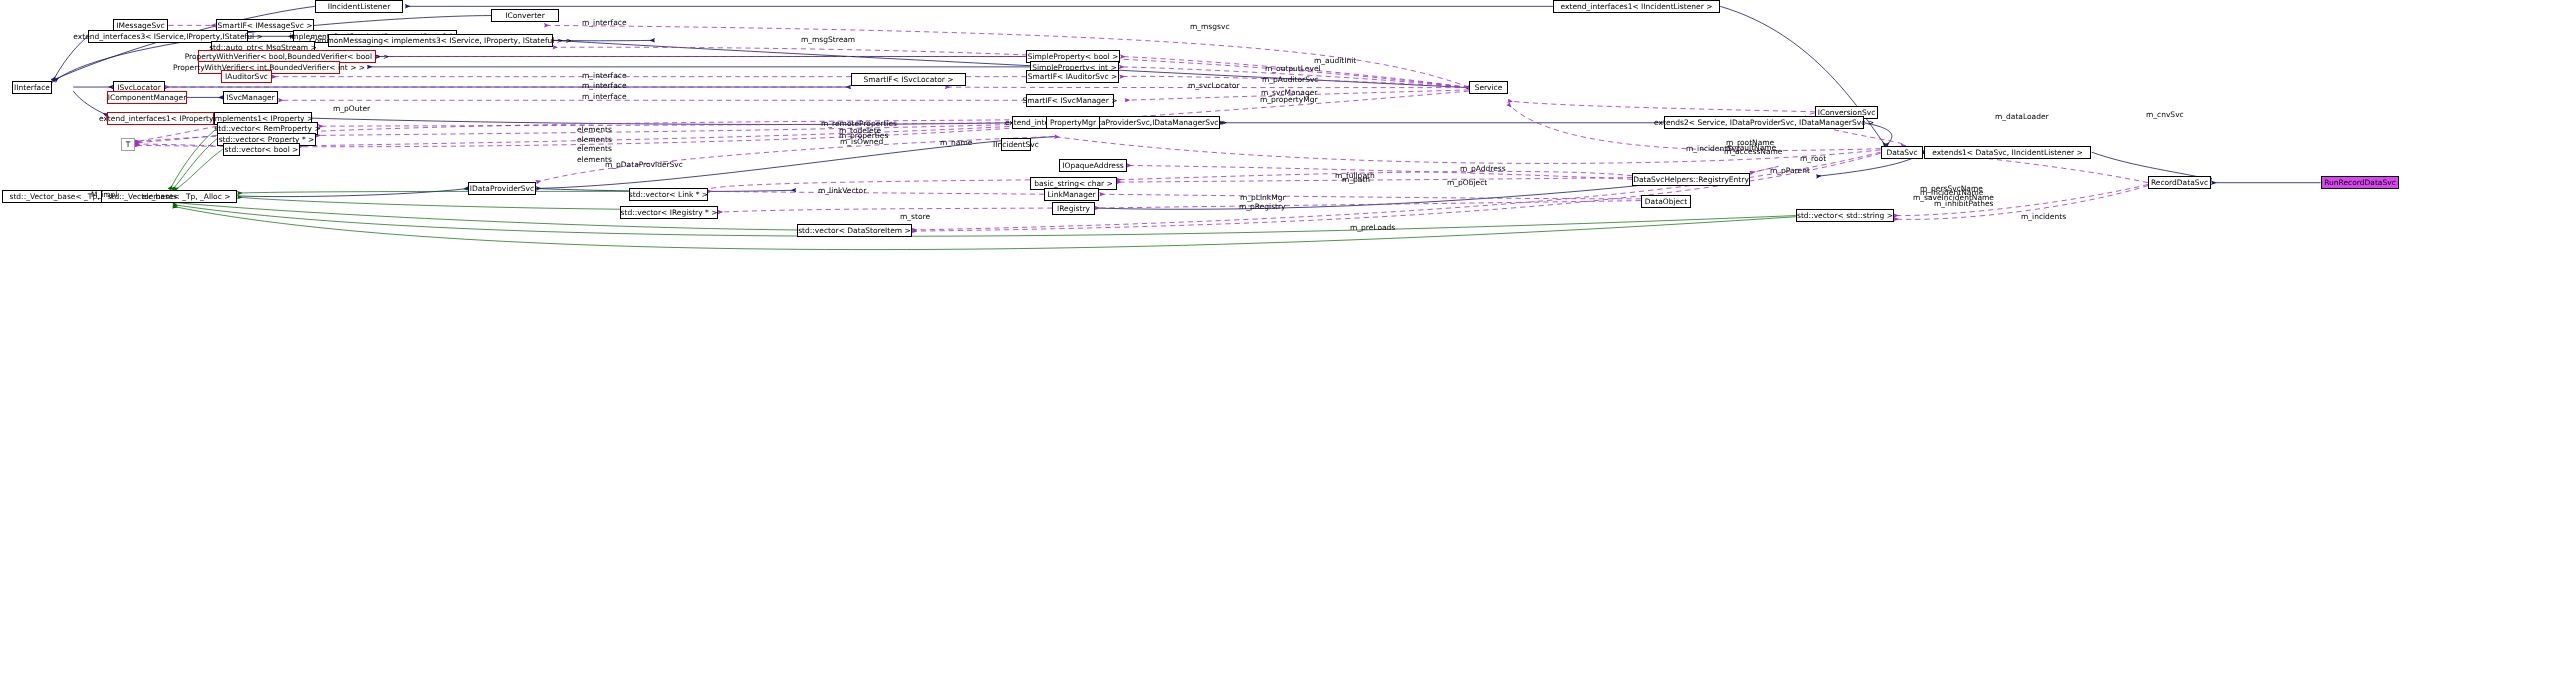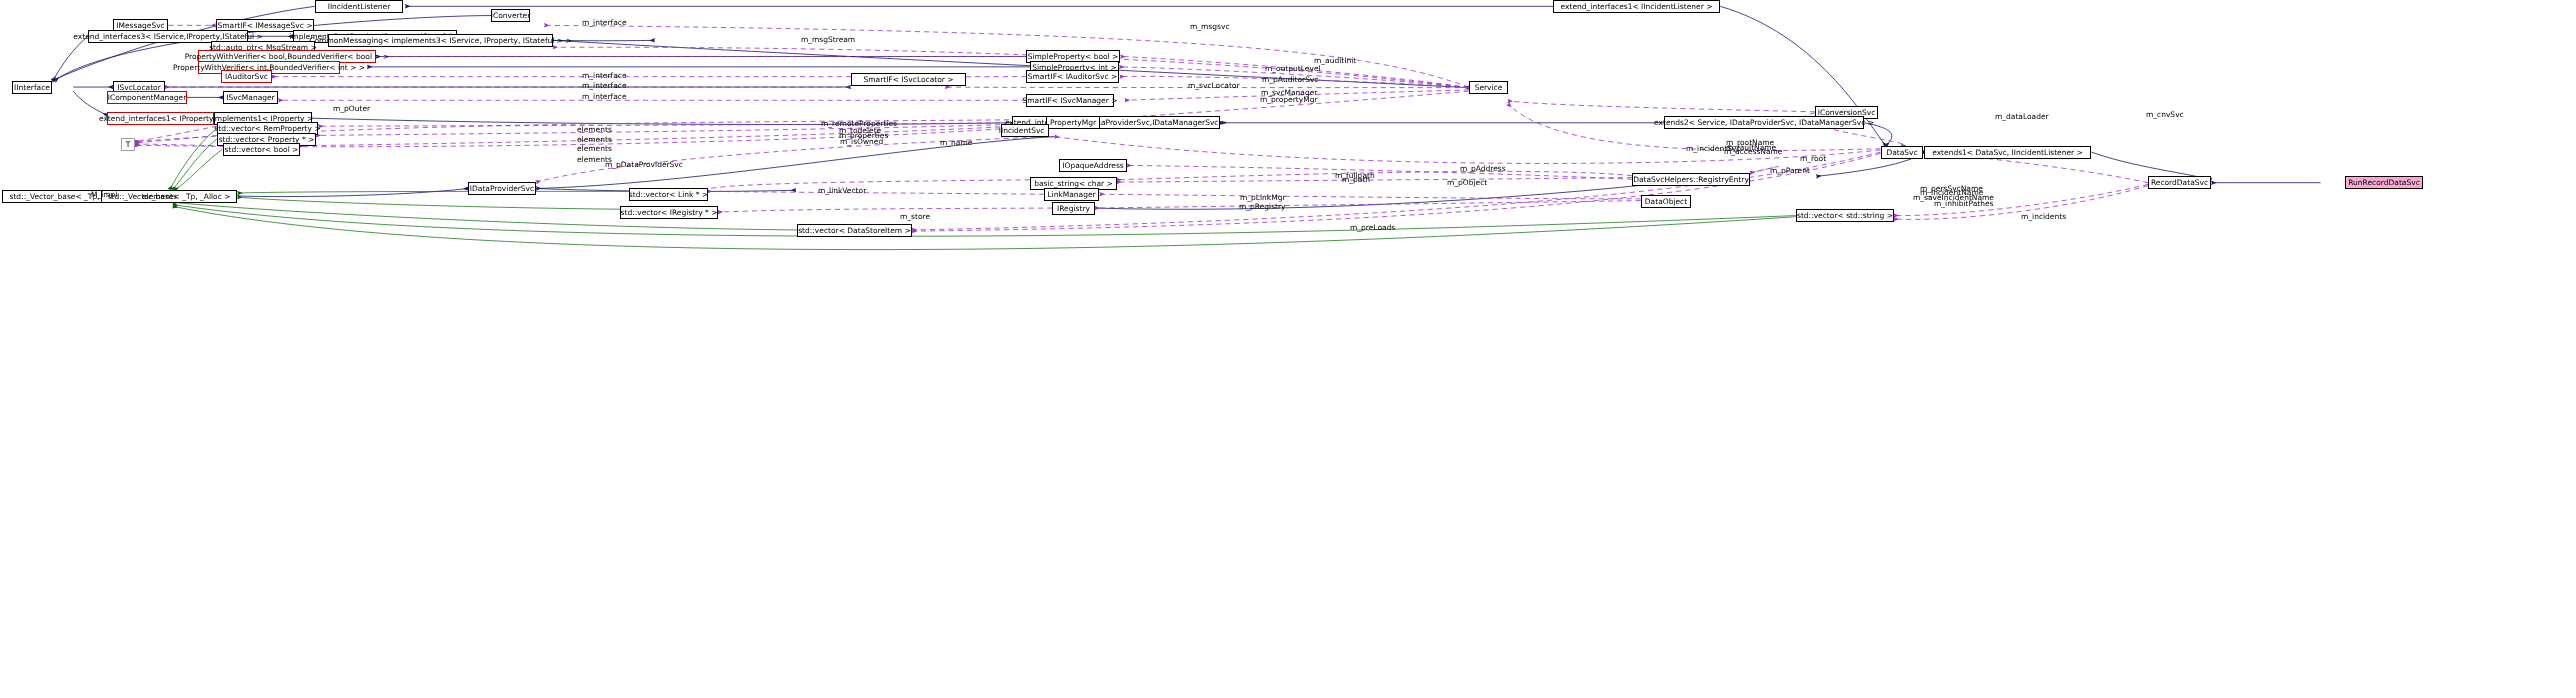--- a/index.html
+++ b/index.html
@@ -15,21 +15,21 @@
     font-size:7.5px;
     line-height:1;
     white-space:nowrap;
     display:flex;
     align-items:center;
     justify-content:center;
     padding:0 3.5px;
     height:12.7px;
   }
   .node.red{border-color:#cc0000;}
-  .node.grey{background:#f9a8d4;border-color:#000;margin-left:24px;}
+  .node.grey{background:#d946ef;border-color:#000;}
   .node.plainT{border-color:#a0a0a0;width:14px;padding:0;}
   .edgelabel{
     position:absolute;
     font-size:7.5px;
     color:#000;
     white-space:nowrap;
     line-height:1.15;
     background:transparent;
   }
 </style>
@@ -136,21 +136,21 @@
       <path d="M3114,376 C2000,450 800,460 300,358"></path>
     </g>
   </svg>
 
   <div class="node" style="left:315px;top:0px;width:88px;">
       <span>IIncidentListener</span>
     </div>
   <div class="node" style="left:1553px;top:0px;width:167px;">
       <span>extend_interfaces1&lt; IIncidentListener &gt;</span>
     </div>
-  <div class="node" style="left:491px;top:9.2px;width:39px;">
+  <div class="node" style="left:491px;top:9.2px;width:68px;">
       <span>IConverter</span>
     </div>
   <div class="node" style="left:113px;top:19px;width:55px;">
       <span>IMessageSvc</span>
     </div>
   <div class="node" style="left:216px;top:19px;width:98px;">
       <span>SmartIF&lt; IMessageSvc &gt;</span>
     </div>
   <div class="node" style="left:88px;top:30px;width:160px;">
       <span>extend_interfaces3&lt; IService,IProperty,IStateful &gt;</span>
@@ -217,21 +217,21 @@
     </div>
   <div class="node" style="left:1664px;top:116px;width:200px;">
       <span>extends2&lt; Service, IDataProviderSvc, IDataManagerSvc &gt;</span>
     </div>
   <div class="node" style="left:1046px;top:116px;width:54px;">
       <span>PropertyMgr</span>
     </div>
   <div class="node" style="left:217px;top:122px;width:101px;">
       <span>std::vector&lt; RemProperty &gt;</span>
     </div>
-  <div class="node" style="left:1001px;top:124px;width:48px;justify-content:flex-end;">
+  <div class="node" style="left:1001px;top:138px;width:30px;">
       <span>IIncidentSvc</span>
     </div>
   <div class="node" style="left:217px;top:133px;width:99px;">
       <span>std::vector&lt; Property * &gt;</span>
     </div>
   <div class="node plainT" style="left:121px;top:138px;width:14px;">
       <span>T</span>
     </div>
   <div class="node" style="left:223px;top:143px;width:77px;">
       <span>std::vector&lt; bool &gt;</span>

